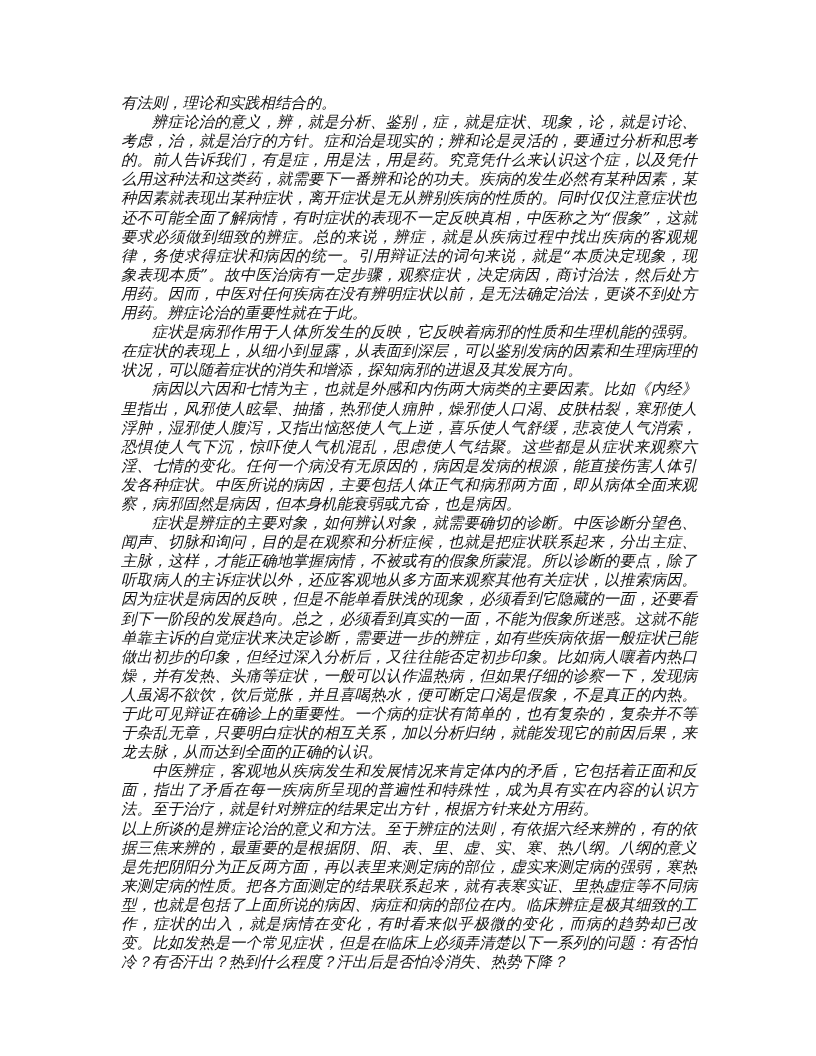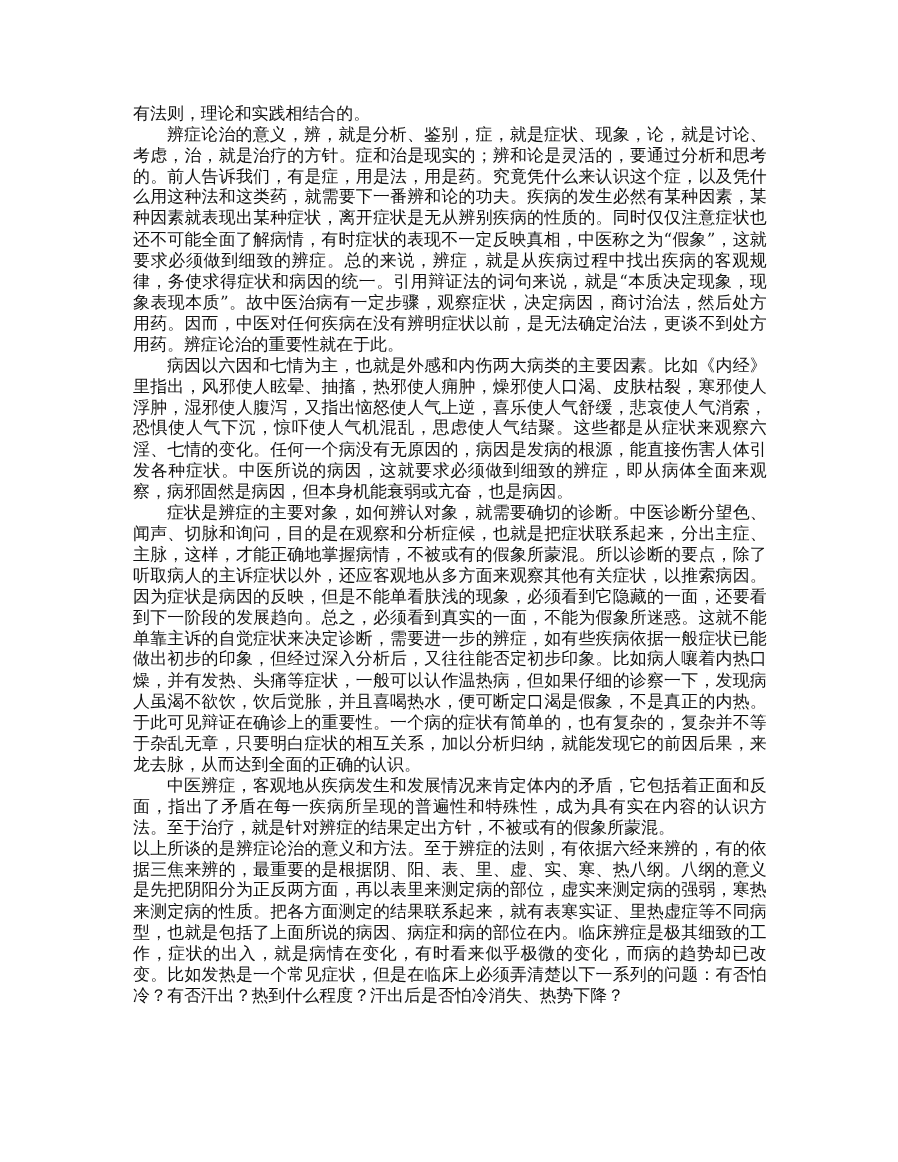--- a/index.html
+++ b/index.html
@@ -9,26 +9,27 @@
     left: 121px;
     top: 94px;
     width: 576px;
     font-family: "DejaVu Serif", "Liberation Serif", serif;
     font-size: 15.4px;
     line-height: 19.1px;
     color: #111111;
     text-align: justify;
     text-justify: inter-character;
   }
-  .page p { margin: 0; padding: 0; }
+  .page p { margin: 0; padding: 0; font-style: italic; }
   .page p.indent { text-indent: 2em; }
 </style>
 </head>
 <body>
 
 <div class="page">
   <p>有法则，理论和实践相结合的。</p>
   <p class="indent">辨症论治的意义，辨，就是分析、鉴别，症，就是症状、现象，论，就是讨论、考虑，治，就是治疗的方针。症和治是现实的；辨和论是灵活的，要通过分析和思考的。前人告诉我们，有是症，用是法，用是药。究竟凭什么来认识这个症，以及凭什么用这种法和这类药，就需要下一番辨和论的功夫。疾病的发生必然有某种因素，某种因素就表现出某种症状，离开症状是无从辨别疾病的性质的。同时仅仅注意症状也还不可能全面了解病情，有时症状的表现不一定反映真相，中医称之为“假象”，这就要求必须做到细致的辨症。总的来说，辨症，就是从疾病过程中找出疾病的客观规律，务使求得症状和病因的统一。引用辩证法的词句来说，就是“本质决定现象，现象表现本质”。故中医治病有一定步骤，观察症状，决定病因，商讨治法，然后处方用药。因而，中医对任何疾病在没有辨明症状以前，是无法确定治法，更谈不到处方用药。辨症论治的重要性就在于此。</p>
-  <p class="indent">病因以六因和七情为主，也就是外感和内伤两大病类的主要因素。比如《内经》里指出，风邪使人眩晕、抽搐，热邪使人痈肿，燥邪使人口渴、皮肤枯裂，寒邪使人浮肿，湿邪使人腹泻，又指出恼怒使人气上逆，喜乐使人气舒缓，悲哀使人气消索，恐惧使人气下沉，惊吓使人气机混乱，思虑使人气结聚。这些都是从症状来观察六淫、七情的变化。任何一个病没有无原因的，病因是发病的根源，能直接伤害人体引发各种症状。中医所说的病因，这就要求必须做到细致的辨症，即从病体全面来观察，病邪固然是病因，但本身机能衰弱或亢奋，也是病因。</p>
+  <p class="indent">症状是病邪作用于人体所发生的反映，它反映着病邪的性质和生理机能的强弱。在症状的表现上，从细小到显露，从表面到深层，可以鉴别发病的因素和生理病理的状况，可以随着症状的消失和增添，探知病邪的进退及其发展方向。</p>
+  <p class="indent">病因以六因和七情为主，也就是外感和内伤两大病类的主要因素。比如《内经》里指出，风邪使人眩晕、抽搐，热邪使人痈肿，燥邪使人口渴、皮肤枯裂，寒邪使人浮肿，湿邪使人腹泻，又指出恼怒使人气上逆，喜乐使人气舒缓，悲哀使人气消索，恐惧使人气下沉，惊吓使人气机混乱，思虑使人气结聚。这些都是从症状来观察六淫、七情的变化。任何一个病没有无原因的，病因是发病的根源，能直接伤害人体引发各种症状。中医所说的病因，主要包括人体正气和病邪两方面，即从病体全面来观察，病邪固然是病因，但本身机能衰弱或亢奋，也是病因。</p>
   <p class="indent">症状是辨症的主要对象，如何辨认对象，就需要确切的诊断。中医诊断分望色、闻声、切脉和询问，目的是在观察和分析症候，也就是把症状联系起来，分出主症、主脉，这样，才能正确地掌握病情，不被或有的假象所蒙混。所以诊断的要点，除了听取病人的主诉症状以外，还应客观地从多方面来观察其他有关症状，以推索病因。因为症状是病因的反映，但是不能单看肤浅的现象，必须看到它隐藏的一面，还要看到下一阶段的发展趋向。总之，必须看到真实的一面，不能为假象所迷惑。这就不能单靠主诉的自觉症状来决定诊断，需要进一步的辨症，如有些疾病依据一般症状已能做出初步的印象，但经过深入分析后，又往往能否定初步印象。比如病人嚷着内热口燥，并有发热、头痛等症状，一般可以认作温热病，但如果仔细的诊察一下，发现病人虽渴不欲饮，饮后觉胀，并且喜喝热水，便可断定口渴是假象，不是真正的内热。于此可见辩证在确诊上的重要性。一个病的症状有简单的，也有复杂的，复杂并不等于杂乱无章，只要明白症状的相互关系，加以分析归纳，就能发现它的前因后果，来龙去脉，从而达到全面的正确的认识。</p>
-  <p class="indent">中医辨症，客观地从疾病发生和发展情况来肯定体内的矛盾，它包括着正面和反面，指出了矛盾在每一疾病所呈现的普遍性和特殊性，成为具有实在内容的认识方法。至于治疗，就是针对辨症的结果定出方针，不被或有的假象所蒙混。</p>
+  <p class="indent">中医辨症，客观地从疾病发生和发展情况来肯定体内的矛盾，它包括着正面和反面，指出了矛盾在每一疾病所呈现的普遍性和特殊性，成为具有实在内容的认识方法。至于治疗，就是针对辨症的结果定出方针，根据方针来处方用药。</p>
   <p>以上所谈的是辨症论治的意义和方法。至于辨症的法则，有依据六经来辨的，有的依据三焦来辨的，最重要的是根据阴、阳、表、里、虚、实、寒、热八纲。八纲的意义是先把阴阳分为正反两方面，再以表里来测定病的部位，虚实来测定病的强弱，寒热来测定病的性质。把各方面测定的结果联系起来，就有表寒实证、里热虚症等不同病型，也就是包括了上面所说的病因、病症和病的部位在内。临床辨症是极其细致的工作，症状的出入，就是病情在变化，有时看来似乎极微的变化，而病的趋势却已改变。比如发热是一个常见症状，但是在临床上必须弄清楚以下一系列的问题：有否怕冷？有否汗出？热到什么程度？汗出后是否怕冷消失、热势下降？</p>
 </div>
 
 </body></html>

